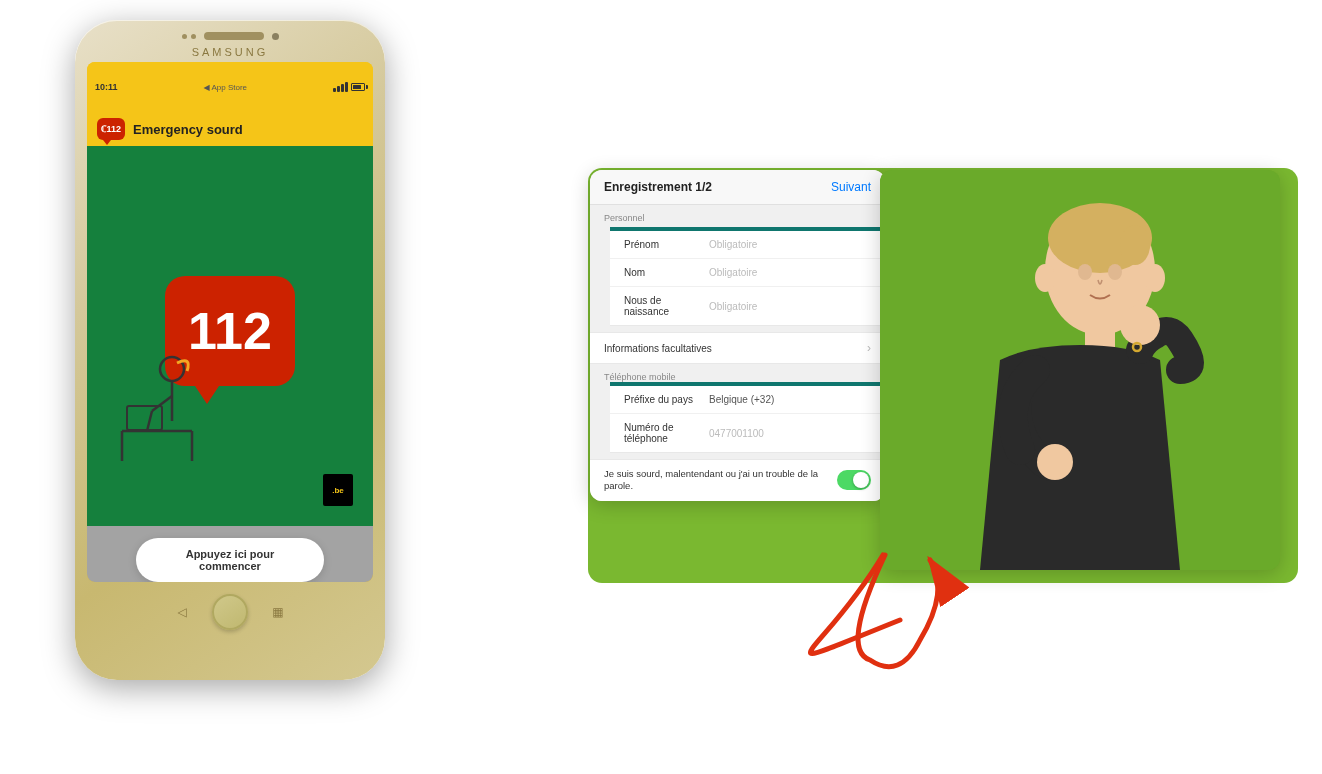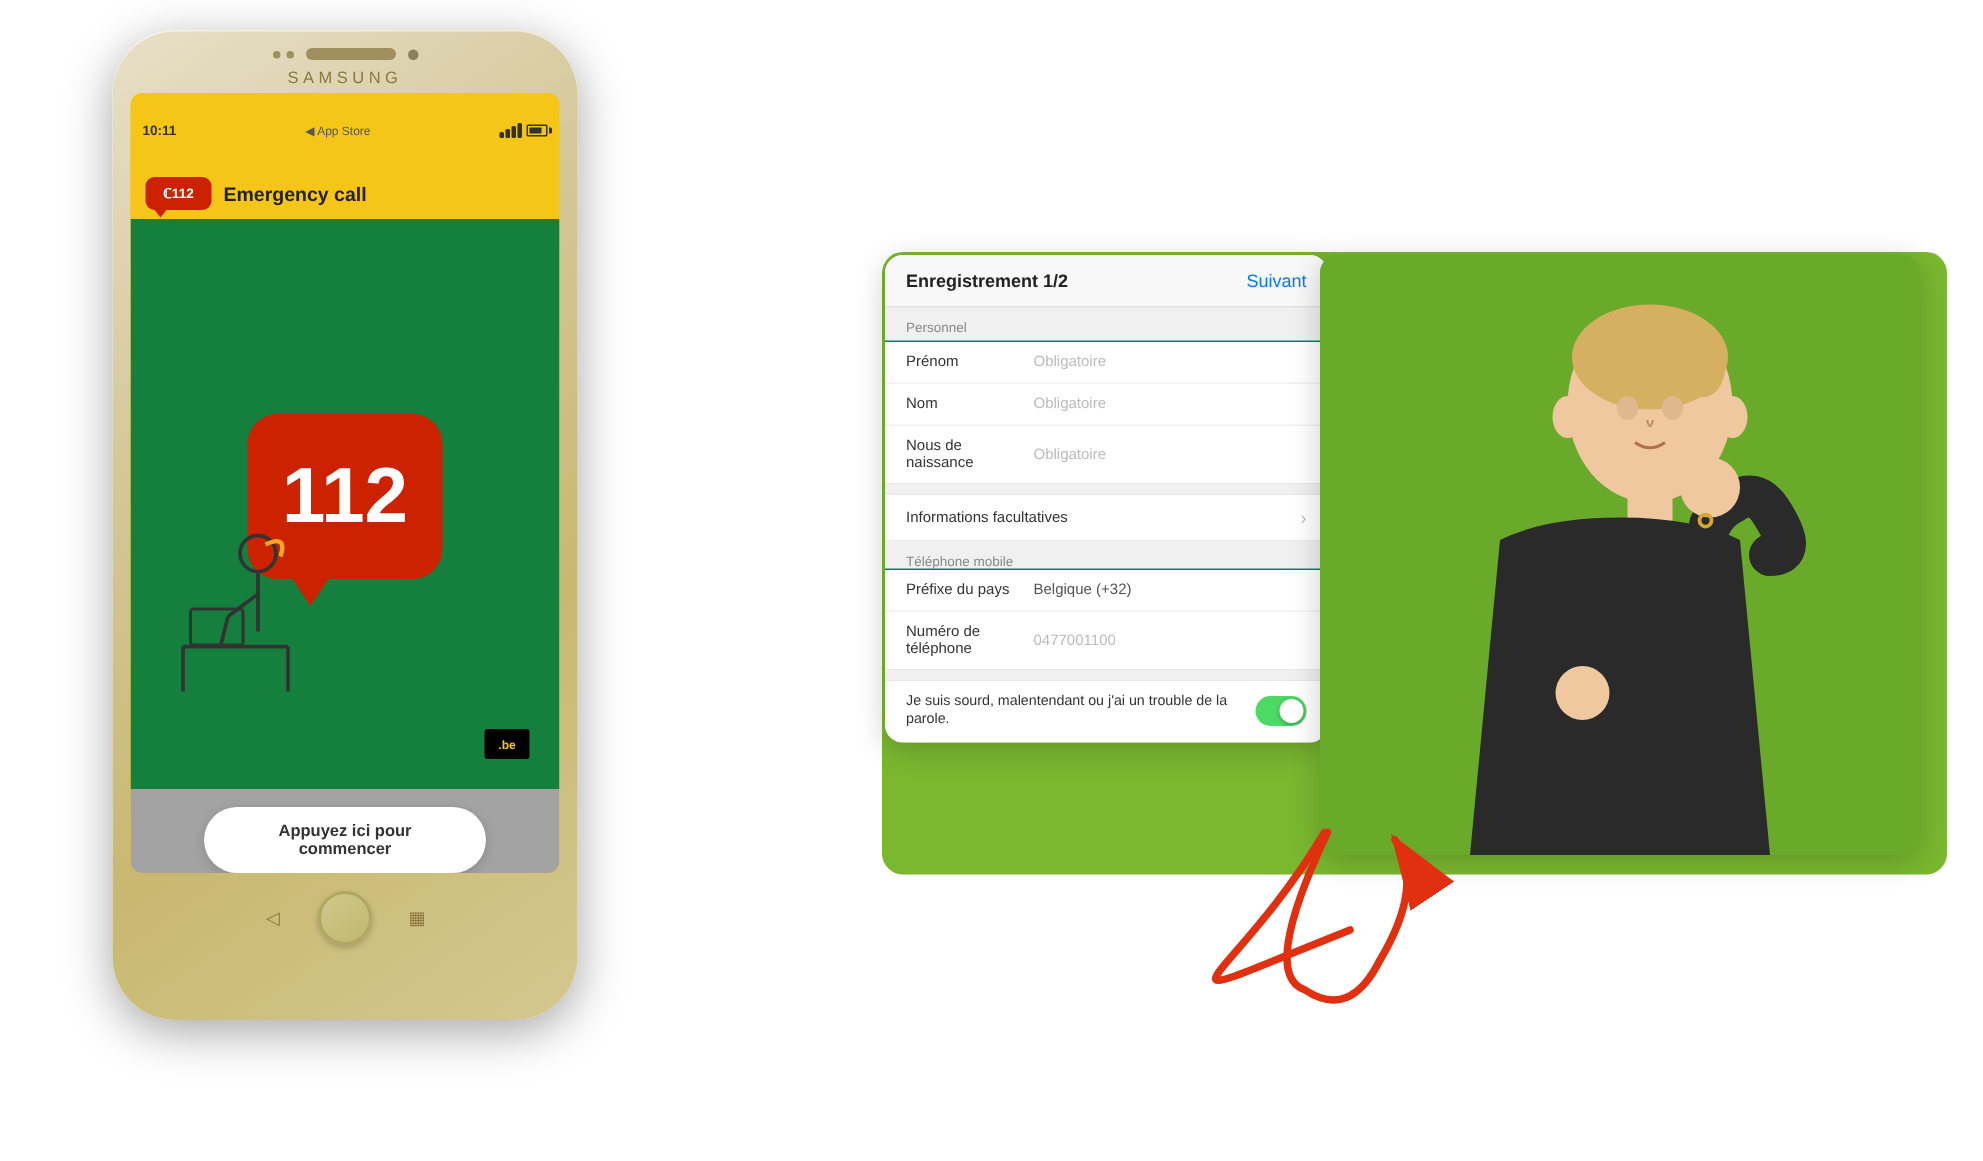--- a/index.html
+++ b/index.html
@@ -130,21 +130,21 @@
       display: flex;
       align-items: center;
       gap: 8px;
     }
     .app-icon-112 {
       background: #cc2200;
       color: #fff;
       font-weight: 900;
       font-size: 11px;
       border-radius: 6px;
-      width: 44px; height: 22px;
+      width: 28px; height: 22px;
       display: flex; align-items: center; justify-content: center;
       position: relative;
     }
     .app-icon-112::after {
       content: '';
       position: absolute;
       bottom: -5px; left: 6px;
       border-width: 5px 4px 0;
       border-style: solid;
       border-color: #cc2200 transparent transparent;
@@ -193,21 +193,21 @@
       font-weight: 900;
       line-height: 1;
     }
     
 
     
     .be-badge {
       position: absolute;
       bottom: 20px;
       right: 20px;
-      width: 30px; height: 20px;
+      width: 30px; height: 32px;
       background: #000;
       color: #f5c518;
       font-size: 8px;
       font-weight: 700;
       display: flex; align-items: center; justify-content: center;
       border-radius: 2px;
     }
 
     
     .start-button {
@@ -296,23 +296,24 @@
     .form-section-label {
       padding: 8px 14px 4px;
       font-size: 9px;
       color: #888;
       text-transform: none;
       font-weight: 500;
     }
 
     .form-group {
       background: #fff;
-      border-top: 1px solid #0f766e;
+      border-top: 4px solid #0f766e;
       border-bottom: 1px solid #e8e8e8;
       margin-bottom: 0;
+      margin-left: 20px;
     }
 
     .form-row {
       display: flex;
       align-items: center;
       padding: 8px 14px;
       border-bottom: 1px solid #f0f0f0;
       font-size: 10px;
     }
     .form-row:last-child {
@@ -451,21 +452,21 @@
           <span class="battery-icon">
             <span class="battery-fill"></span>
           </span>
         </span>
       </div>
 
       <div class="app-header">
         <div class="app-icon-112">
           <span style="font-size:9px; font-weight:900; line-height:1;">ℂ112</span>
         </div>
-        <span class="app-title">Emergency call</span>
+        <span class="app-title">Emergency sourd</span>
       </div>
 
       <div class="app-main">
 
         <div class="speech-bubble-112">
           <span class="num-112">112</span>
         </div>
 
         <svg width="100" height="120" viewBox="0 0 100 120" style="position:absolute; bottom:55px; left:15px;">
 

